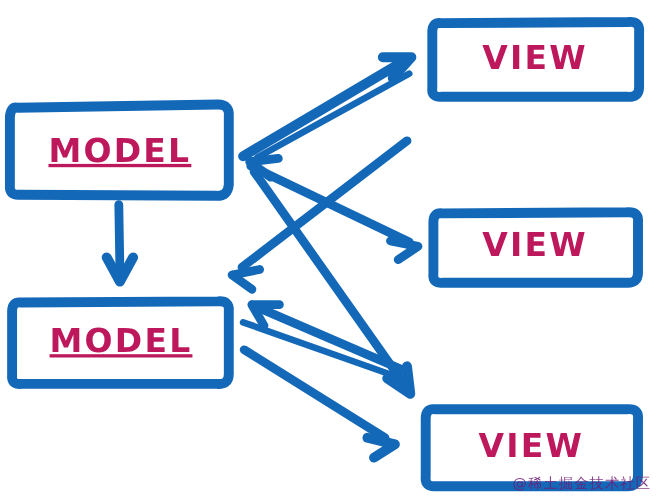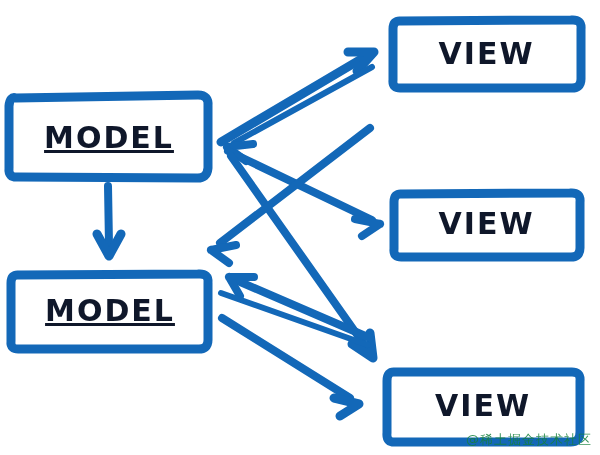--- a/index.html
+++ b/index.html
@@ -27,38 +27,38 @@
     height: 455px;
   }
   .node-label {
     position: absolute;
     display: flex;
     align-items: center;
     justify-content: center;
     font-family: "DejaVu Sans", sans-serif;
     font-weight: bold;
     letter-spacing: 2px;
-    color: #0f172a;
+    color: #be185d;
     pointer-events: none;
     user-select: none;
   }
   .label-model {
     font-size: 30px;
     text-decoration: underline;
   }
   .label-view {
     font-size: 30px;
   }
   #watermark {
     position: absolute;
     right: 8px;
     bottom: 6px;
     font-family: "DejaVu Sans", sans-serif;
     font-size: 13px;
-    color: #15803d;
+    color: #701a75;
     opacity: 0.85;
     letter-spacing: 1px;
     user-select: none;
   }
 </style>
 </head>
 <body>
 
 <div id="canvas">
 

